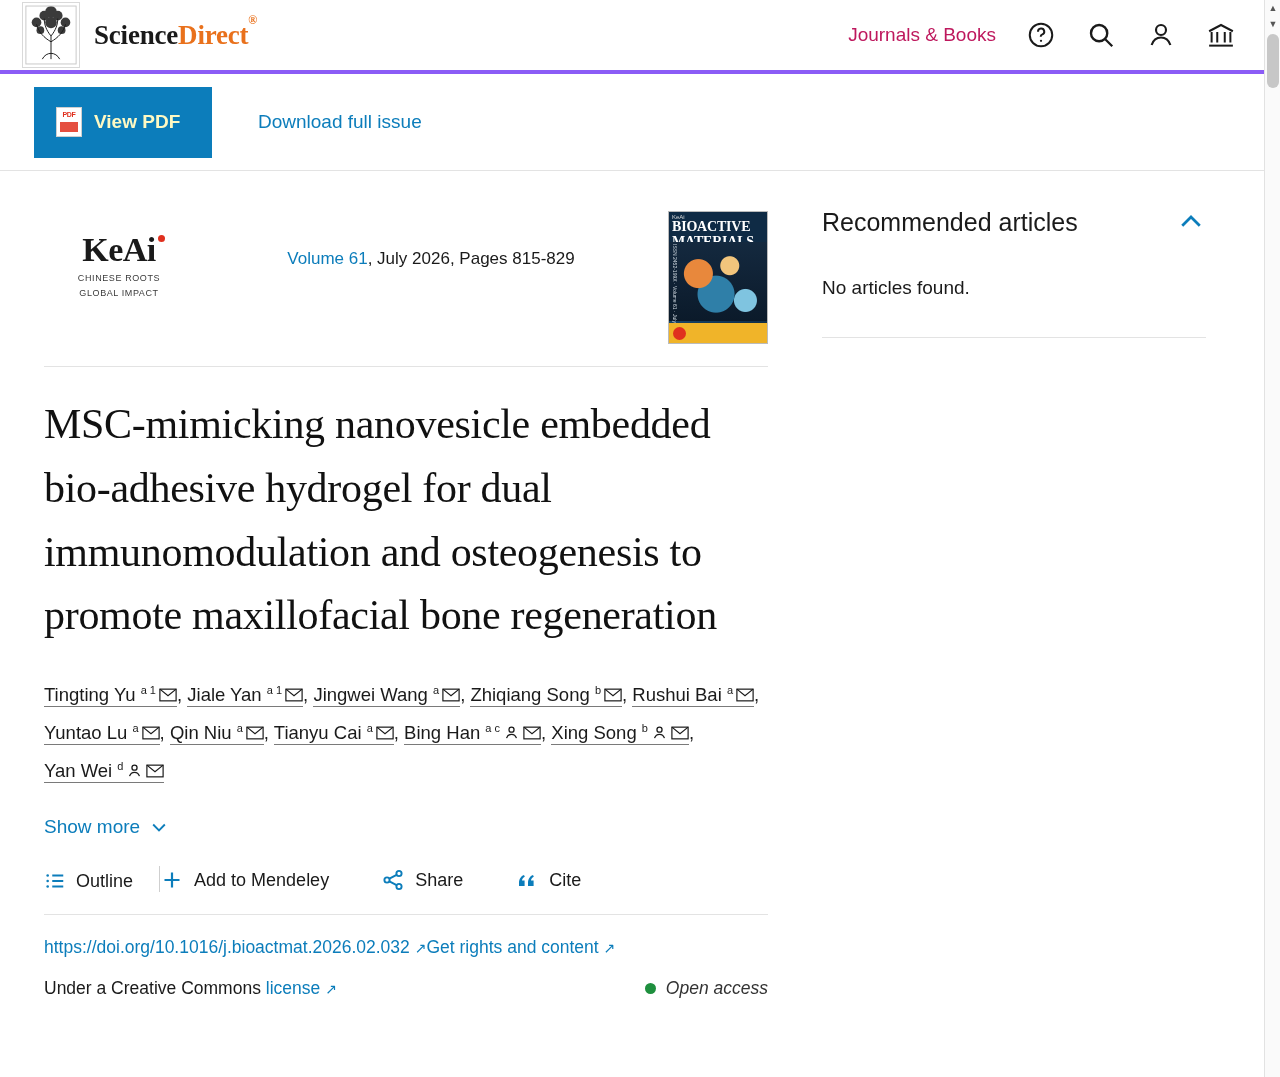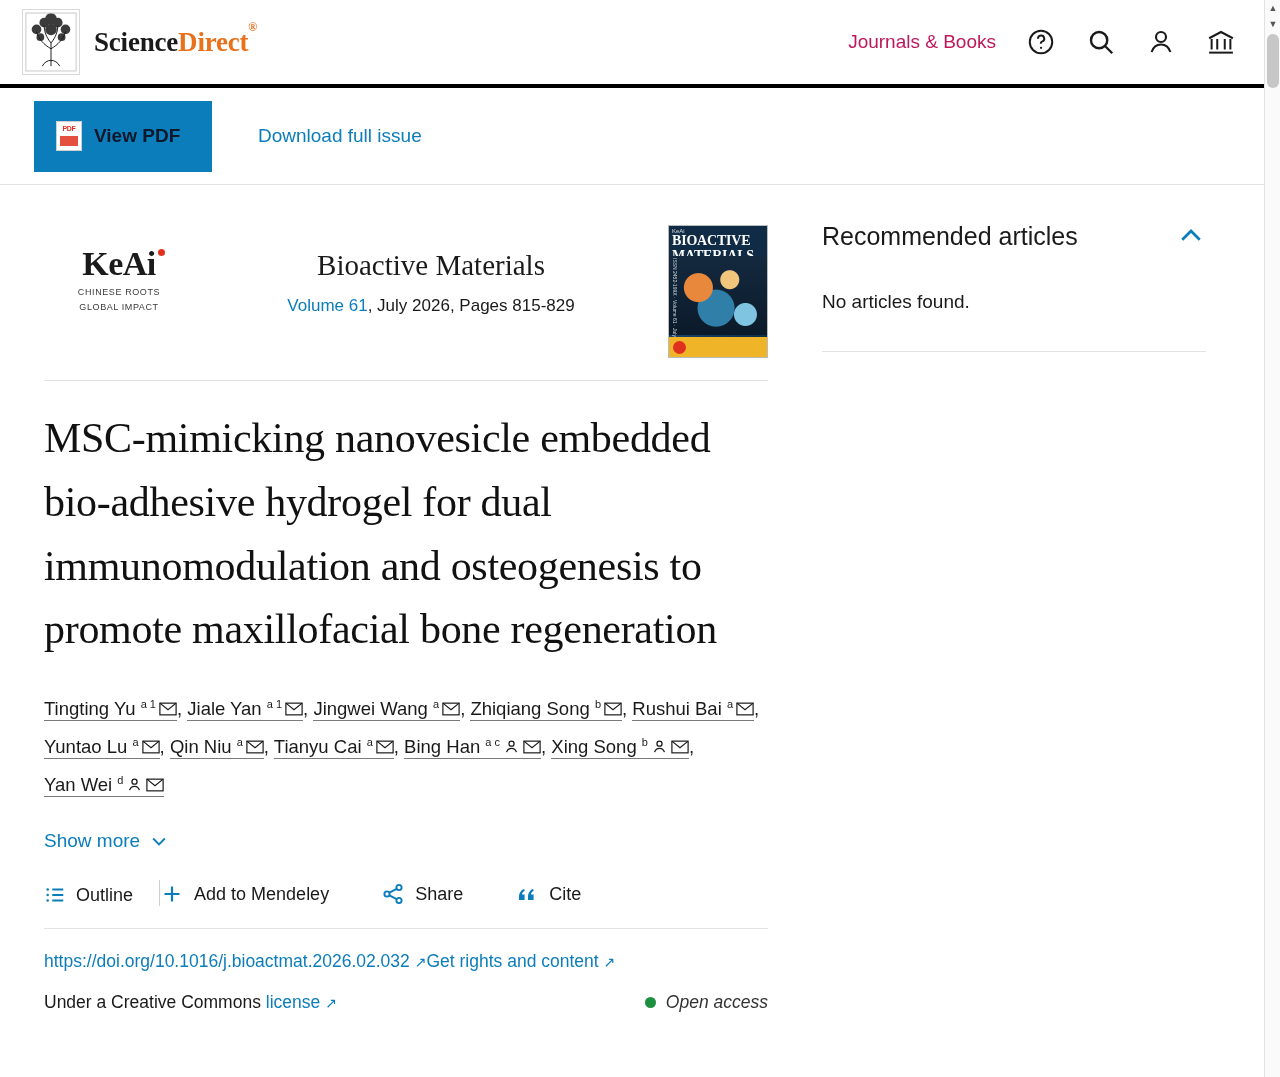--- a/index.html
+++ b/index.html
@@ -8,23 +8,23 @@
     width: 1280px; height: 1077px;
     background: #ffffff;
     font-family: "Liberation Sans", sans-serif;
     color: #1a1a1a;
     overflow: hidden;
   }
 
   
   .top-header {
     position: relative;
-    height: 88px;
+    height: 74px;
     background: #ffffff;
-    border-bottom: 4px solid #000000;
+    border-bottom: 4px solid #8b5cf6;
     display: flex;
     align-items: center;
   }
   .brand {
     display: flex;
     align-items: center;
     padding-left: 22px;
     gap: 14px;
   }
   .tree-logo {
@@ -85,21 +85,21 @@
   .pdf-bar {
     height: 97px;
     border-bottom: 1px solid #e3e3e3;
     display: flex;
     align-items: center;
     padding-left: 34px;
     gap: 46px;
   }
   .view-pdf-btn {
     background: #0c7dbb;
-    color: #0f172a;
+    color: #fef9c3;
     height: 71px;
     min-width: 178px;
     display: flex;
     align-items: center;
     gap: 12px;
     padding: 0 22px;
     font-size: 19px;
     font-weight: 700;
     cursor: pointer;
     border: none;
@@ -426,21 +426,20 @@
 
     <div class="masthead">
       <div class="keai-logo">
         <div class="keai-name">KeAi<span class="keai-dot"></span></div>
         
         <div class="keai-sub">CHINESE ROOTS</div>
         <div class="keai-sub">GLOBAL IMPACT</div>
       </div>
 
       <div class="journal-block">
-        <div class="journal-title">Bioactive Materials</div>
         <div class="journal-meta">
           <a href="#">Volume 61</a><span>, July 2026, Pages 815-829</span>
         </div>
       </div>
 
       <div class="cover">
         <div class="cover-head">
           <div class="cover-keai">KeAi</div>
           <div class="cover-title">BIOACTIVE</div>
           <div class="cover-title">MATERIALS</div>

